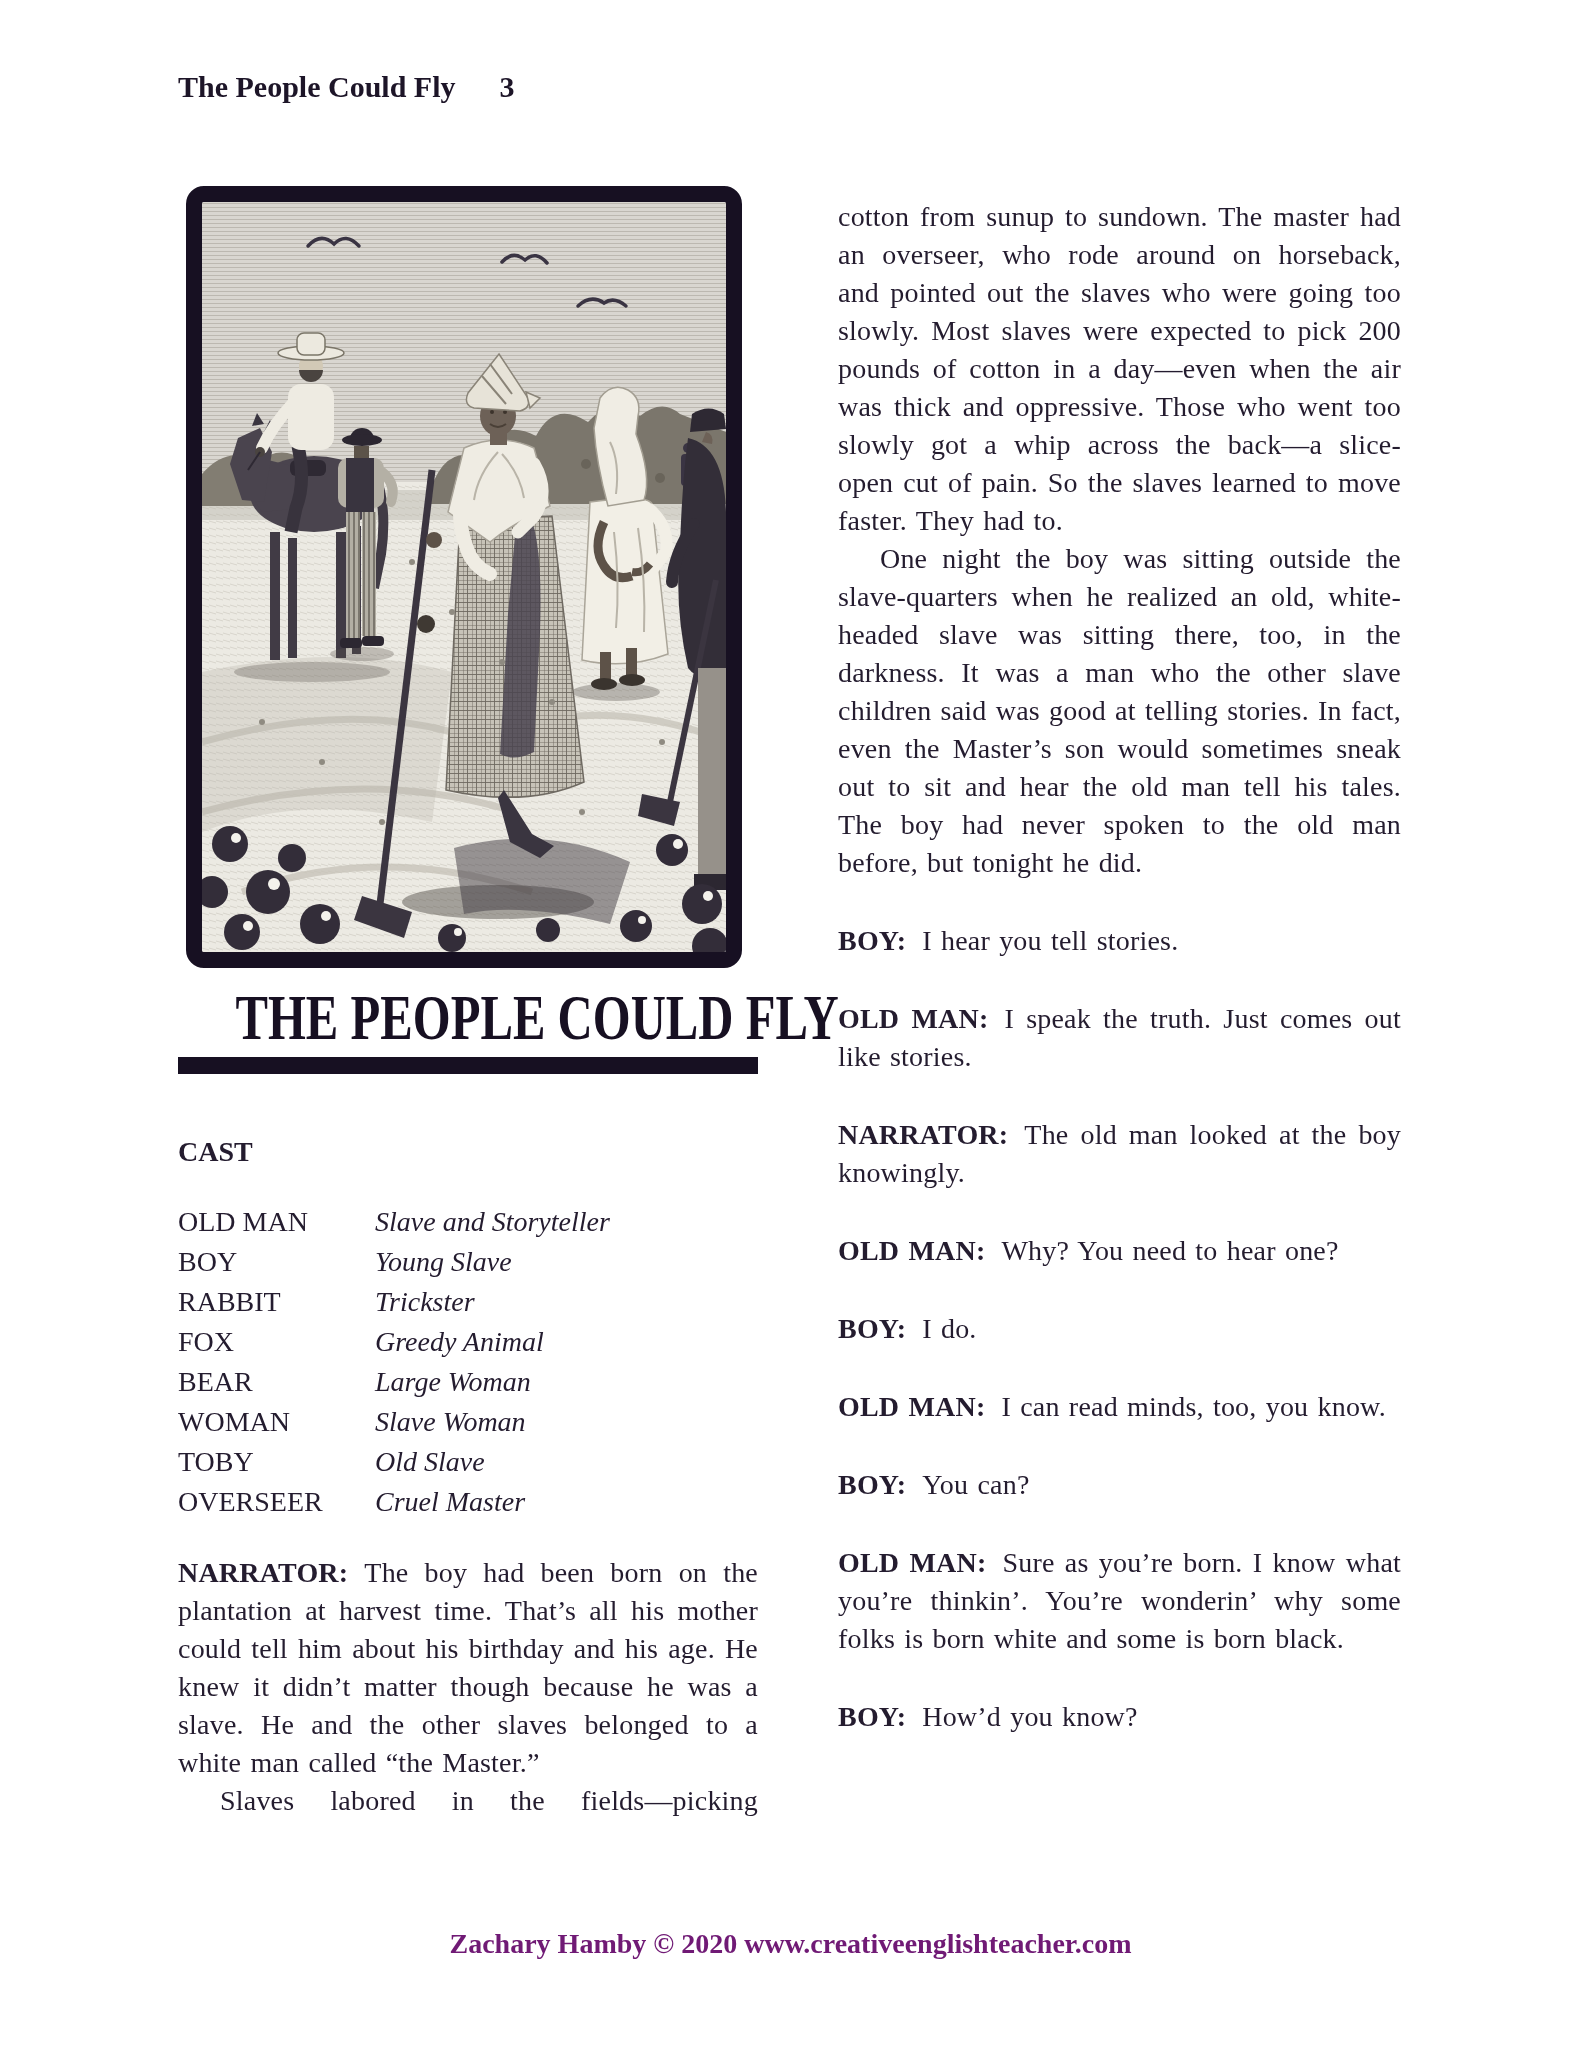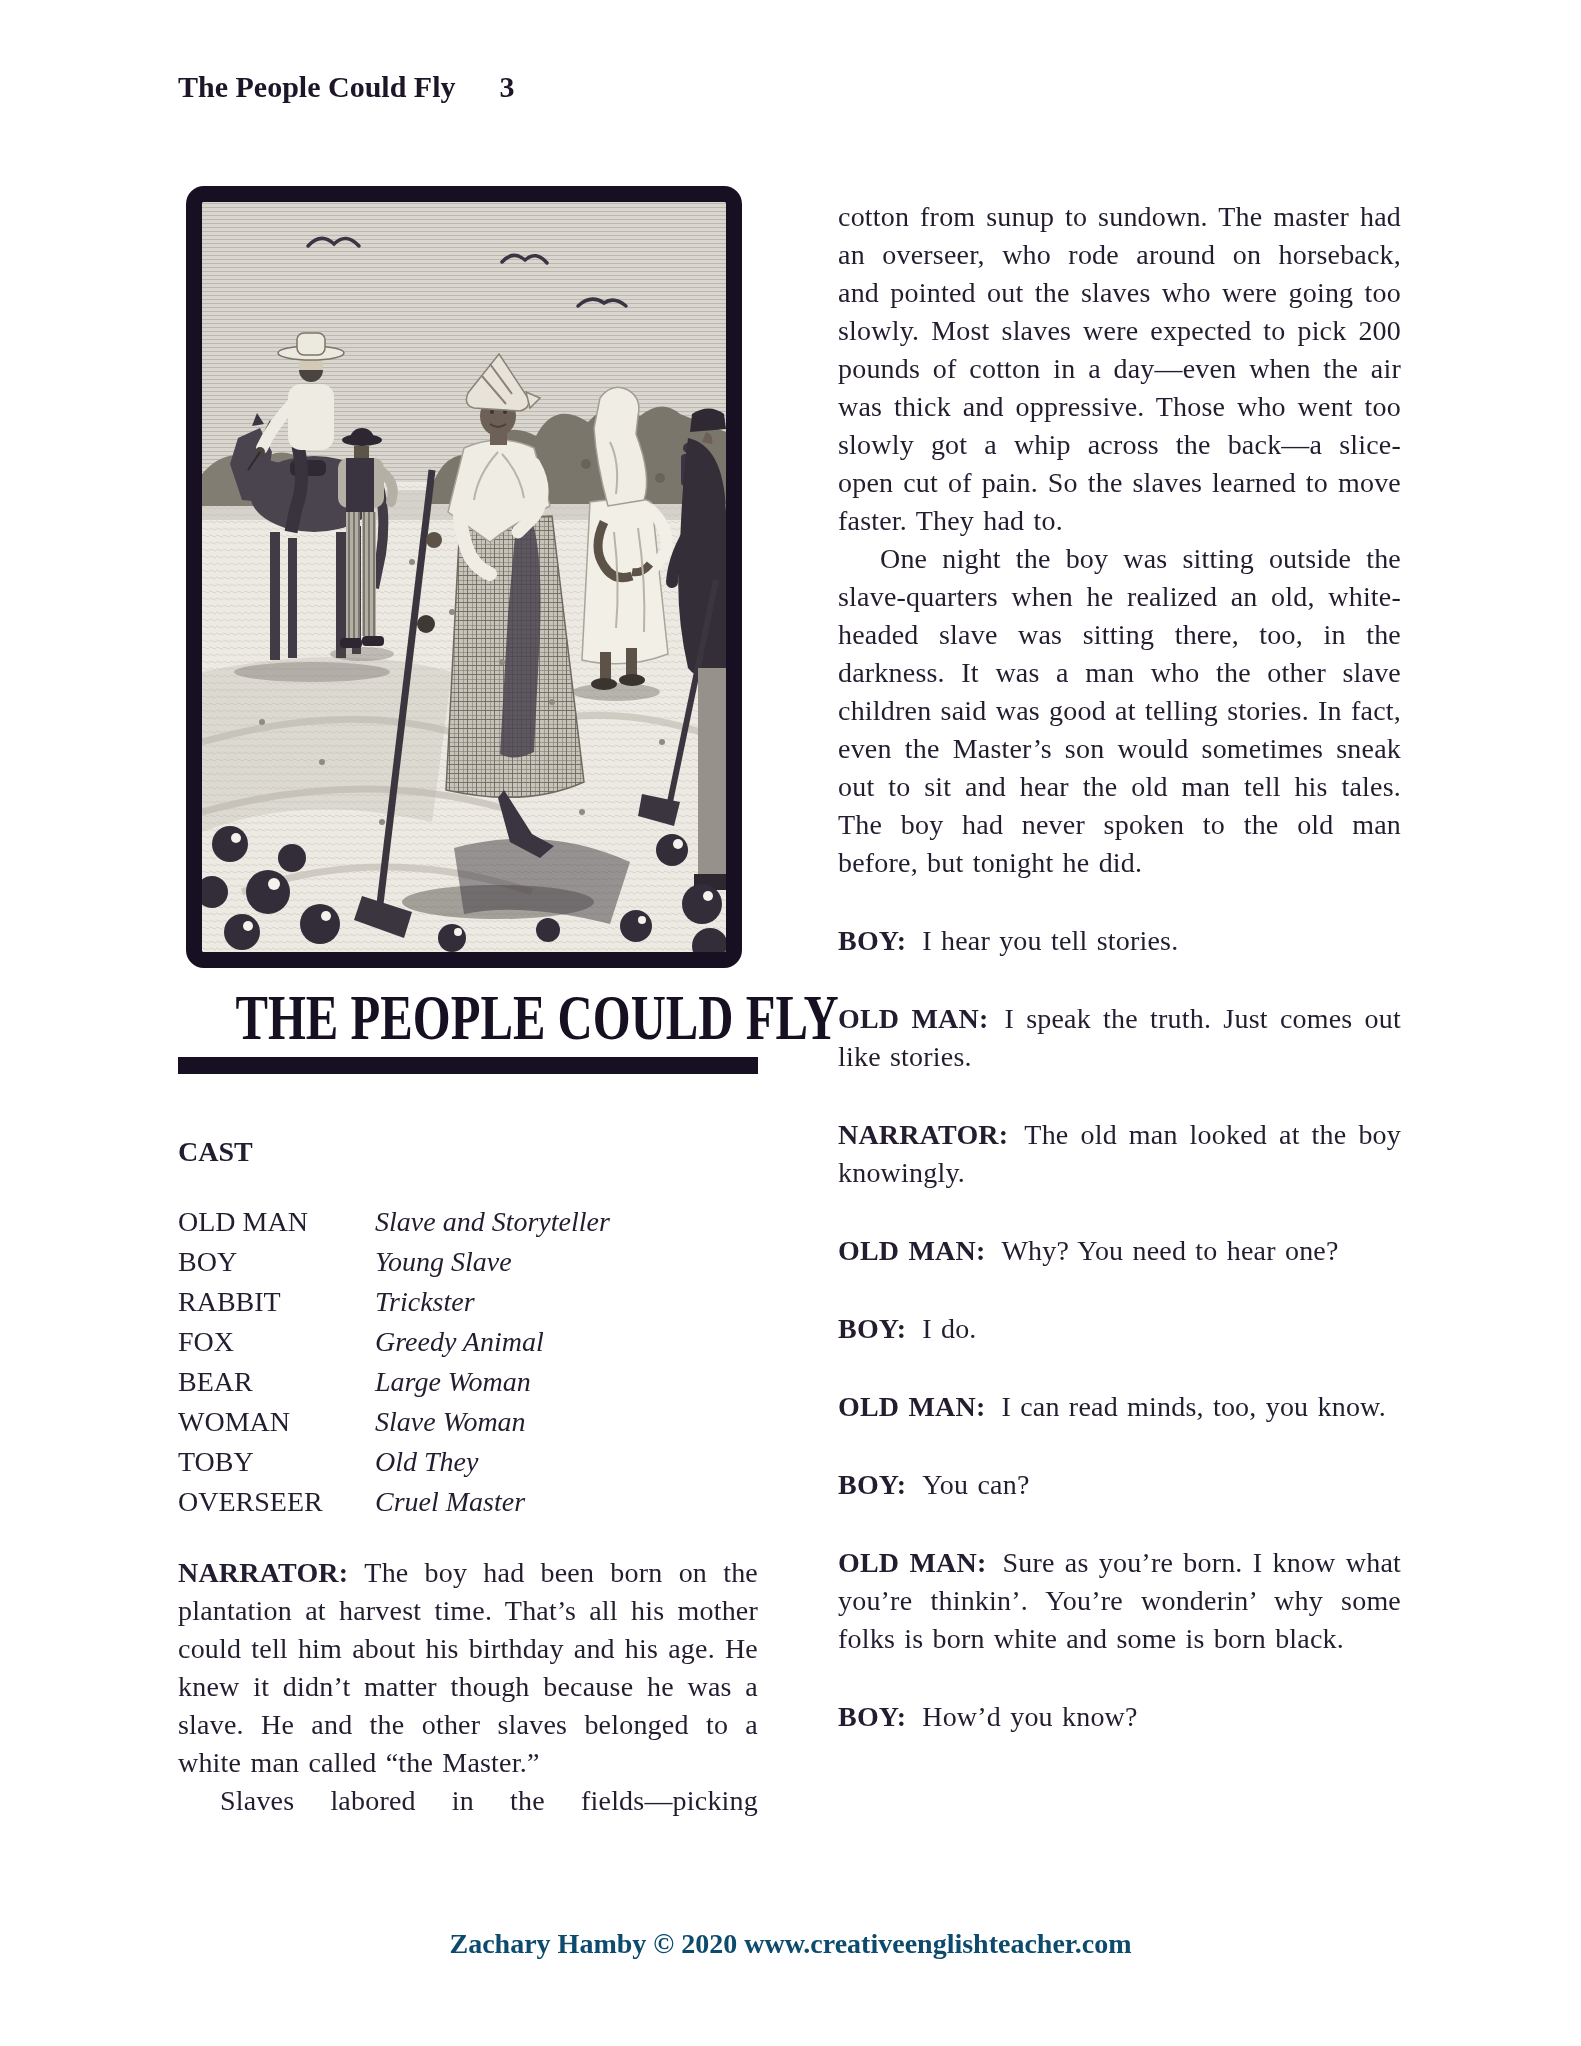--- a/index.html
+++ b/index.html
@@ -37,21 +37,21 @@
   .narrator-par{margin-top:32px;font-size:28px;line-height:38px;text-align:justify;letter-spacing:.2px;word-spacing:2px;}
   .cont-line{
     font-size:28px;line-height:38px;text-indent:42px;letter-spacing:.2px;
     text-align:justify;text-align-last:justify;
   }
   .indent{text-indent:42px;}
   .dialogue{margin-top:40px;}
   .speaker{font-weight:bold;margin-right:16px;}
   .footer{
     position:absolute;top:1928px;left:0;width:1581px;text-align:center;
-    font-weight:bold;font-size:28px;color:#0c4a6e;
+    font-weight:bold;font-size:28px;color:#701a75;
   }
 </style>
 </head>
 <body>
 
 <div class="header">
   <span>The People Could Fly</span><span class="pagenum">3</span>
 </div>
 
 <div class="col-left">
@@ -267,21 +267,21 @@
     <div class="cast-row">
         <span class="cast-name">BEAR</span>
         <span class="cast-role">Large Woman</span>
       </div>
     <div class="cast-row">
         <span class="cast-name">WOMAN</span>
         <span class="cast-role">Slave Woman</span>
       </div>
     <div class="cast-row">
         <span class="cast-name">TOBY</span>
-        <span class="cast-role">Old They</span>
+        <span class="cast-role">Old Slave</span>
       </div>
     <div class="cast-row">
         <span class="cast-name">OVERSEER</span>
         <span class="cast-role">Cruel Master</span>
       </div>
   </div>
 
   <p class="narrator-par"><span class="speaker">NARRATOR:</span><span>The boy had been born on the plantation at harvest time. That’s all his mother could tell him about his birthday and his age. He knew it didn’t matter though because he was a slave. He and the other slaves belonged to a white man called “the Master.”</span></p>
 
   <p class="cont-line">Slaves labored in the fields—picking</p>

